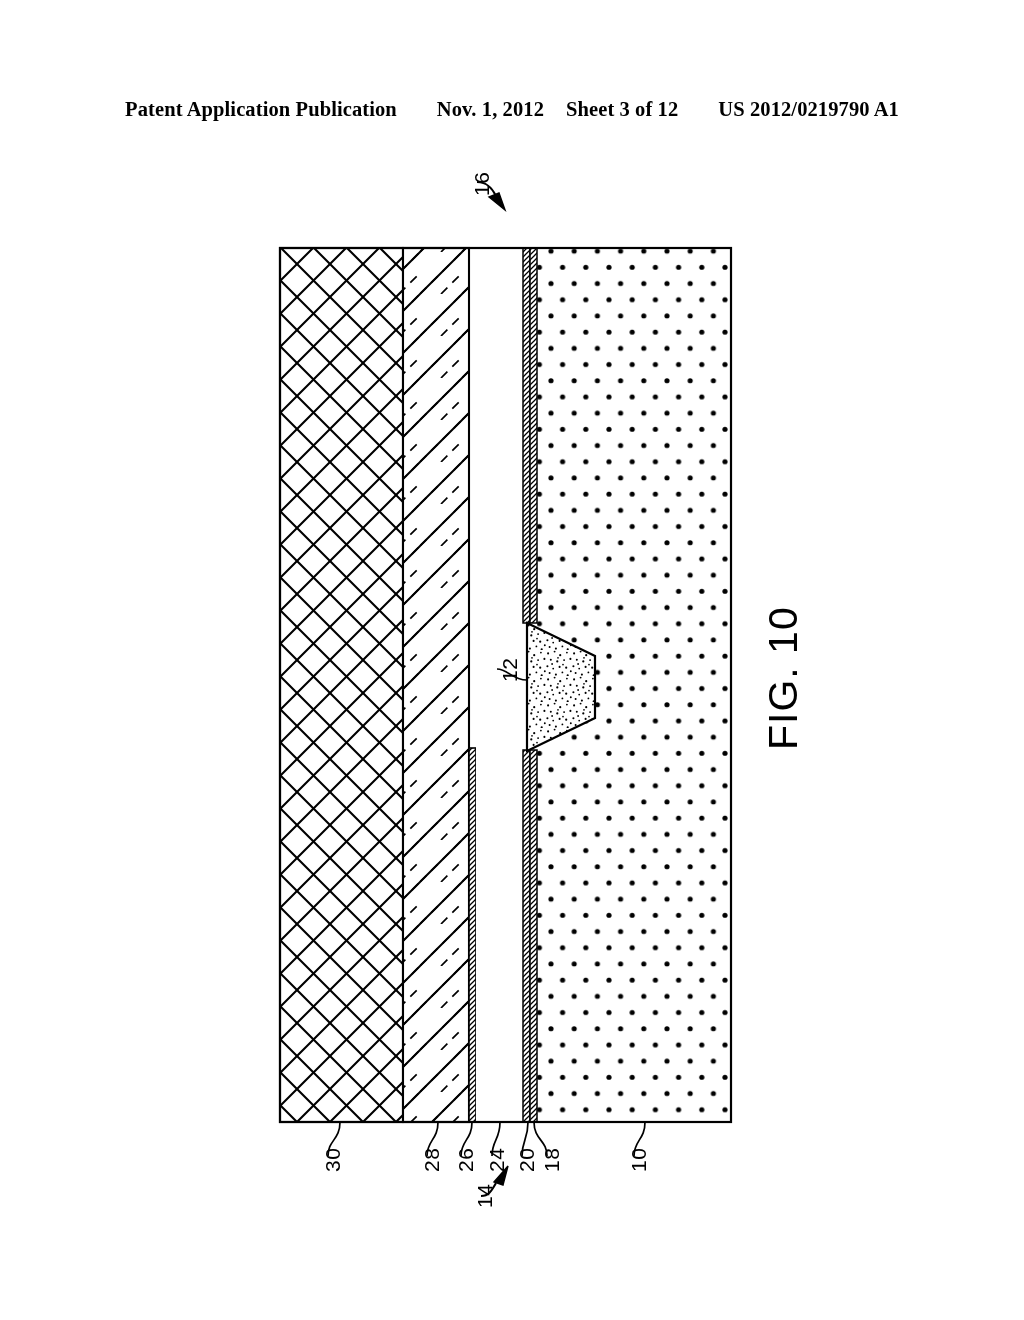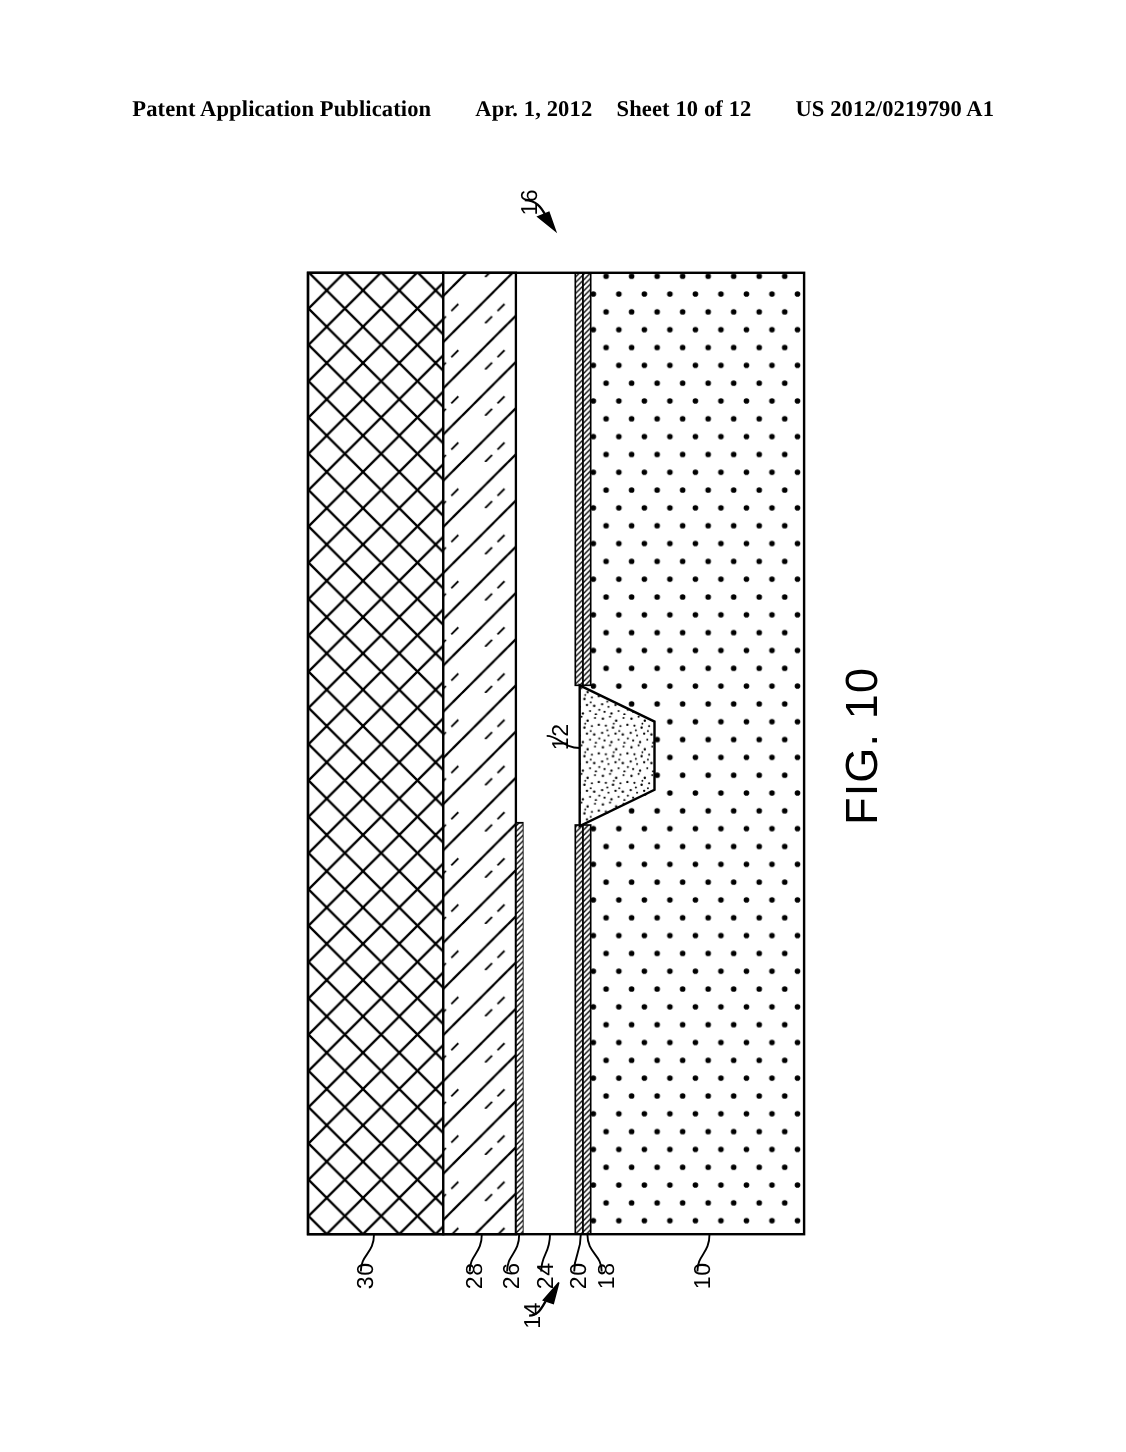--- a/index.html
+++ b/index.html
@@ -11,21 +11,21 @@
     width: 1024px;
     height: 1320px;
     position: relative;
     font-family: "Liberation Serif", serif;
     overflow: hidden;
   }
 
   
   #page-header {
     position: absolute;
-    top: 82px;
+    top: 92px;
     left: 0;
     width: 1024px;
     height: 34px;
     display: flex;
     align-items: center;
     justify-content: center;
     white-space: nowrap;
   }
   #page-header .hdr {
     font-family: "Liberation Serif", serif;
@@ -65,23 +65,23 @@
     font-family: "Liberation Sans", sans-serif;
     letter-spacing: 1px;
   }
 </style>
 </head>
 <body>
 
 <div id="page-header">
   <span class="hdr">Patent Application Publication</span>
   <span class="sp-wide"></span>
-  <span class="hdr">Apr. 1, 2012</span>
+  <span class="hdr">Nov. 1, 2012</span>
   <span class="sp-mid"></span>
-  <span class="hdr">Sheet 10 of 12</span>
+  <span class="hdr">Sheet 3 of 12</span>
   <span class="sp-big"></span>
   <span class="hdr">US 2012/0219790 A1</span>
 </div>
 
 <svg id="figure-canvas" viewBox="0 0 1024 1320" xmlns="http://www.w3.org/2000/svg">
   <defs>
 
     <pattern id="pat-crosshatch" patternUnits="userSpaceOnUse" width="33" height="33">
       <rect width="33" height="33" fill="#ffffff"></rect>
       <path d="M -8 8 L 8 -8 M 0 33 L 33 0 M 25 41 L 41 25" stroke="#000" stroke-width="2.1" fill="none"></path>

